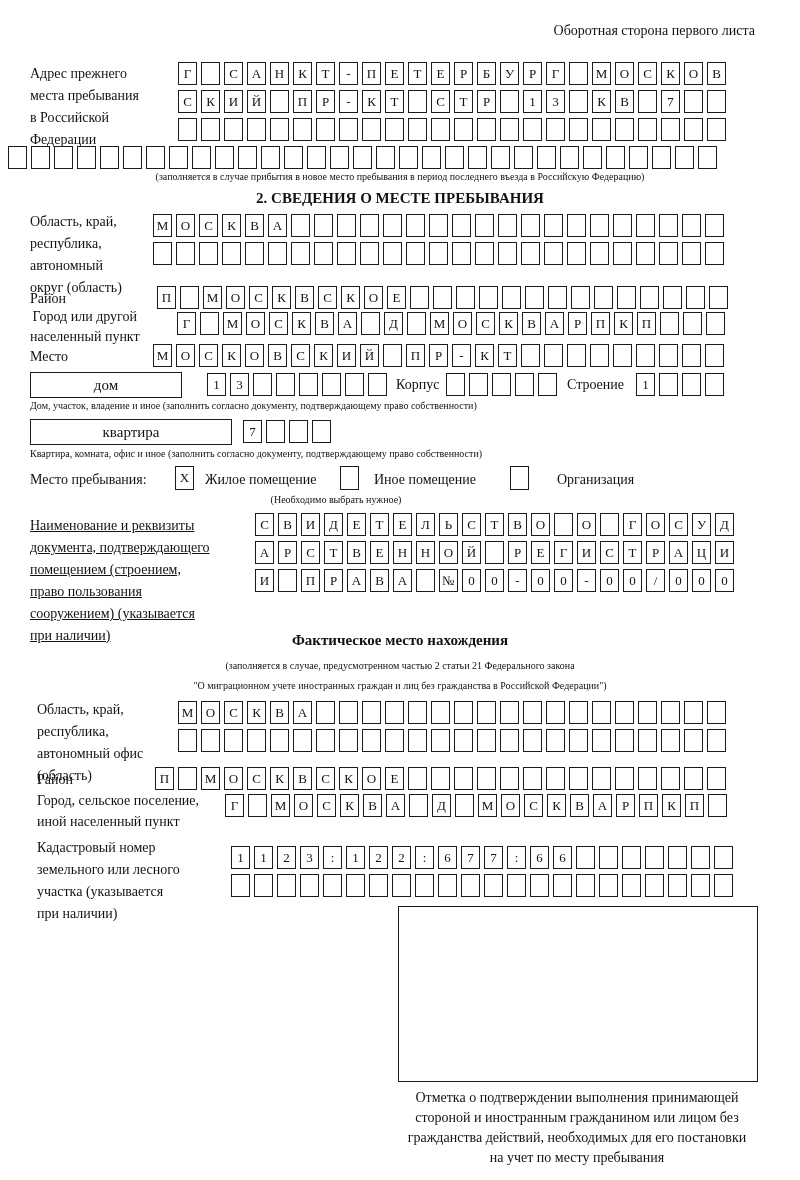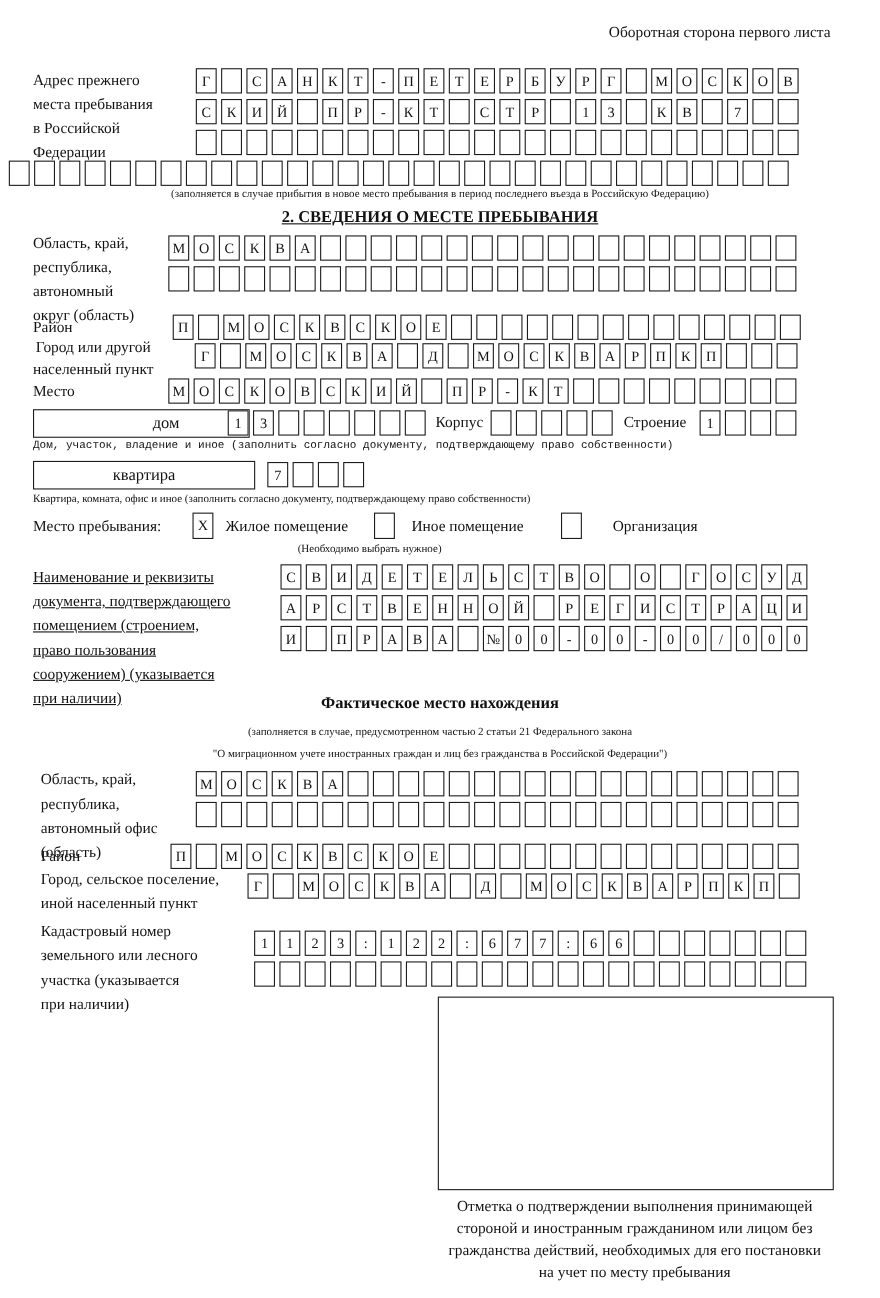--- a/index.html
+++ b/index.html
@@ -138,21 +138,21 @@
       <span class="cell"></span>
       <span class="cell"></span>
       <span class="cell"></span>
       <span class="cell"></span>
       <span class="cell"></span>
       <span class="cell"></span>
       <span class="cell"></span>
     </div>
   <div class="caption center" style="top:171px;">(заполняется в случае прибытия в новое место пребывания в период последнего въезда в Российскую Федерацию)</div>
 
-  <div class="title center" style="top:190px;text-decoration:underline;">2. СВЕДЕНИЯ О МЕСТЕ ПРЕБЫВАНИЯ</div>
+  <div class="title center" style="top:190px;">2. СВЕДЕНИЯ О МЕСТЕ ПРЕБЫВАНИЯ</div>
 
   <div class="label lines" style="top:211px;left:30px;">
       <div>Область, край,</div>
       <div>республика,</div>
       <div>автономный</div>
       <div>округ (область)</div>
     </div>
   <div class="cellrow" style="top:214px;left:153px;">
       <span class="cell">М</span>
       <span class="cell">О</span>
@@ -290,21 +290,21 @@
       <span class="cell"></span>
       <span class="cell"></span>
       <span class="cell"></span>
       <span class="cell"></span>
       <span class="cell"></span>
       <span class="cell"></span>
       <span class="cell"></span>
       <span class="cell"></span>
     </div>
 
-  <div class="widebox" style="top:372px;left:30px;width:150px;padding-left:45px;">
+  <div class="widebox" style="top:372px;left:30px;width:150px;">
       <span>дом</span>
     </div>
   <div class="cellrow" style="top:373px;left:207px;">
       <span class="cell">1</span>
       <span class="cell">3</span>
       <span class="cell"></span>
       <span class="cell"></span>
       <span class="cell"></span>
       <span class="cell"></span>
       <span class="cell"></span>
@@ -318,21 +318,21 @@
       <span class="cell"></span>
       <span class="cell"></span>
     </div>
   <div class="label" style="top:374px;left:567px;">Строение</div>
   <div class="cellrow" style="top:373px;left:636px;">
       <span class="cell">1</span>
       <span class="cell"></span>
       <span class="cell"></span>
       <span class="cell"></span>
     </div>
-  <div class="caption" style="top:400px;left:30px;font-family:Liberation Mono, monospace;">Дом, участок, владение и иное (заполнить согласно документу, подтверждающему право собственности)</div>
+  <div class="caption" style="top:400px;left:30px;">Дом, участок, владение и иное (заполнить согласно документу, подтверждающему право собственности)</div>
 
   <div class="widebox" style="top:419px;left:30px;width:200px;">
       <span>квартира</span>
     </div>
   <div class="cellrow" style="top:420px;left:243px;">
       <span class="cell">7</span>
       <span class="cell"></span>
       <span class="cell"></span>
       <span class="cell"></span>
     </div>

